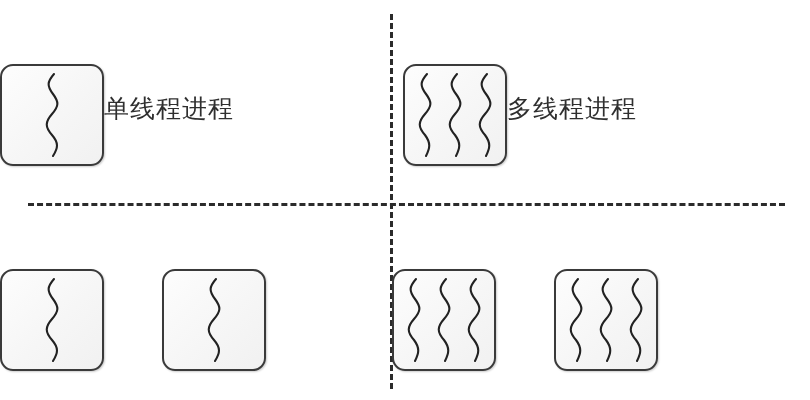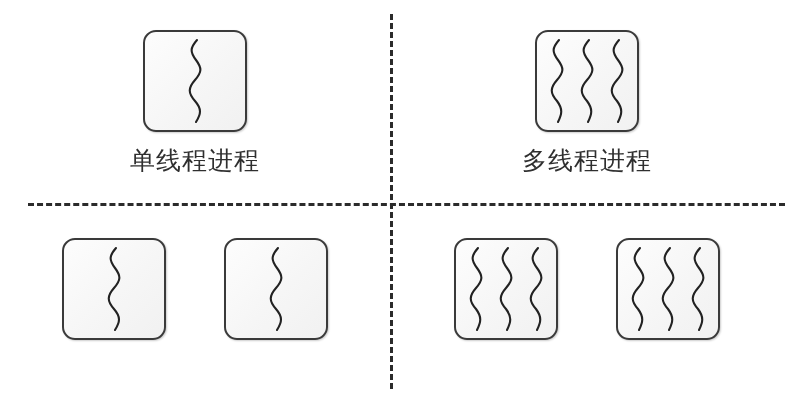--- a/index.html
+++ b/index.html
@@ -36,27 +36,27 @@
     width: 0;
     border-left: 3px dashed #2b2b2b;
   }
 
   
   .quadrant {
     position: absolute;
     width: 390px;
     height: 200px;
     display: flex;
-    flex-direction: column;
+    flex-direction: row;
     align-items: center;
     justify-content: flex-start;
     box-sizing: border-box;
   }
   .q-tl { left: 0;    top: 0; }
-  .q-tr { left: 392px; top: 0; }
+  .q-tr { left: 403px; top: 0; }
   .q-bl { left: 0;    top: 202px; }
   .q-br { left: 392px; top: 202px; }
 
   .q-tl .box-row, .q-tr .box-row { padding-top: 30px; }
   .q-bl .box-row, .q-br .box-row { padding-top: 36px; }
 
   .box-row {
     display: flex;
     align-items: center;
     justify-content: center;

